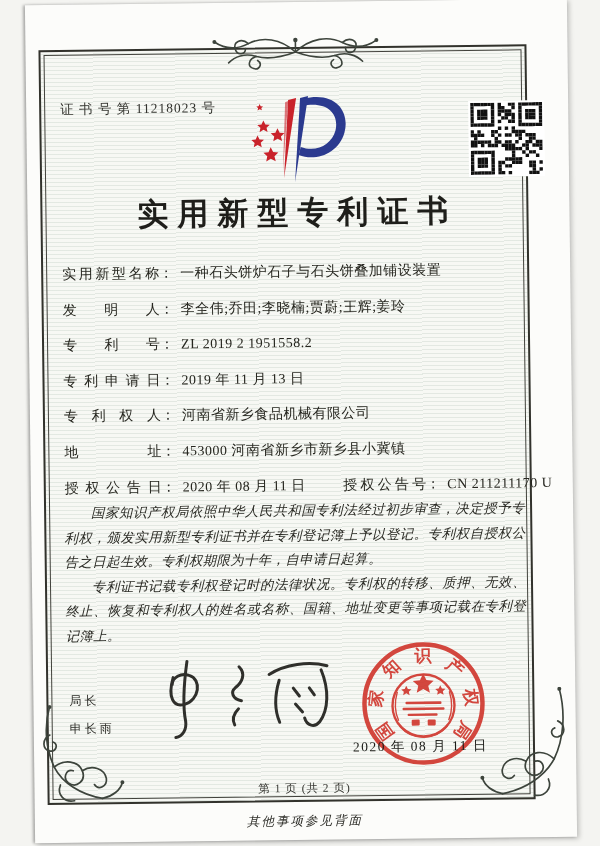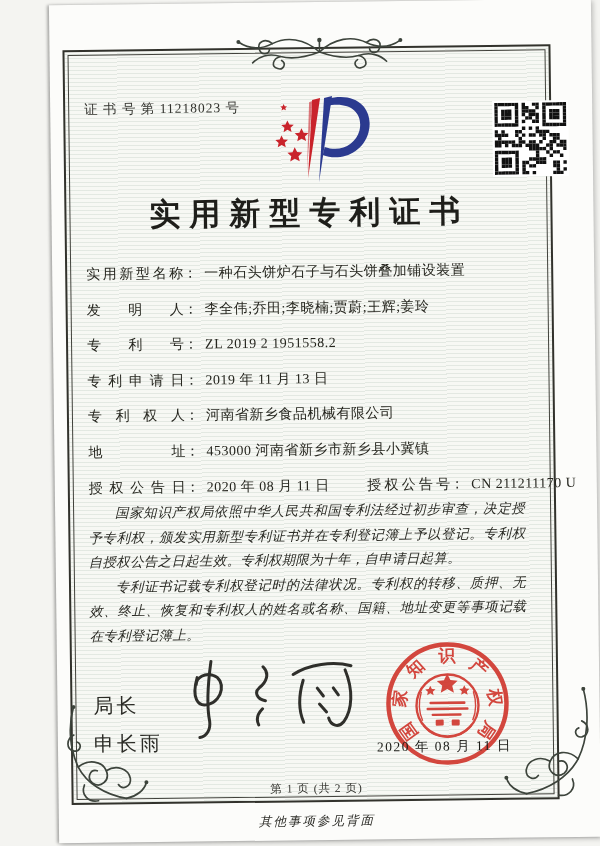--- a/index.html
+++ b/index.html
@@ -2,21 +2,21 @@
 <html><head>
 <meta charset="utf-8">
 <style>
   html,body{margin:0;padding:0;}
   body{
     width:600px;height:846px;position:relative;overflow:hidden;
     background:#f4f4f1;
     font-family:"Liberation Serif","DejaVu Serif",serif;
     color:#2c2c28;
   }
-  .stage{position:absolute;inset:0;margin-left:24px;}
+  .stage{position:absolute;inset:0;}
   .tilt{position:absolute;inset:0;transform:rotate(-0.7deg);transform-origin:300px 420px;}
   .paper{
     position:absolute;left:30px;top:2px;width:542px;height:838px;
     background:#fcfcfa;
     box-shadow:-2px 0 3px rgba(0,0,0,.28), 2px 2px 5px rgba(0,0,0,.22);
   }
   .frame{
     position:absolute;left:43px;top:47px;width:484px;height:751px;
     border:2.5px solid #32322c;
     background:
@@ -45,21 +45,21 @@
   .fcolon{display:inline-block;margin-right:7px;}
   .fvalue{letter-spacing:.5px;color:#26261f;}
   .pair2{margin-left:34px;}
   .pair2 .flabel{width:83px;}
   .bodytext{
     position:absolute;left:63px;right:76px;top:499px;
     font-size:13.4px;line-height:1.83;font-style:italic;letter-spacing:.4px;color:#2a2a24;
     text-align:justify;
   }
   .bodytext p{margin:0;text-indent:2em;}
-  .official{position:absolute;left:66px;top:690px;font-size:20px;letter-spacing:3px;color:#2b2b26;}
+  .official{position:absolute;left:66px;top:690px;font-size:12px;letter-spacing:3px;color:#2b2b26;}
   .official div{margin-bottom:11px;}
   .sig{position:absolute;left:148px;top:648px;width:200px;height:100px;}
   .seal{position:absolute;left:356px;top:641px;width:128px;height:128px;opacity:.92;}
   .sealdate{
     position:absolute;left:349px;top:739px;font-size:13.5px;letter-spacing:1.5px;color:#1c1c18;
   }
   .pageinfo{
     position:absolute;left:0;right:0;top:781px;text-align:center;font-size:11.5px;
     letter-spacing:1px;color:#33332e;
   }

